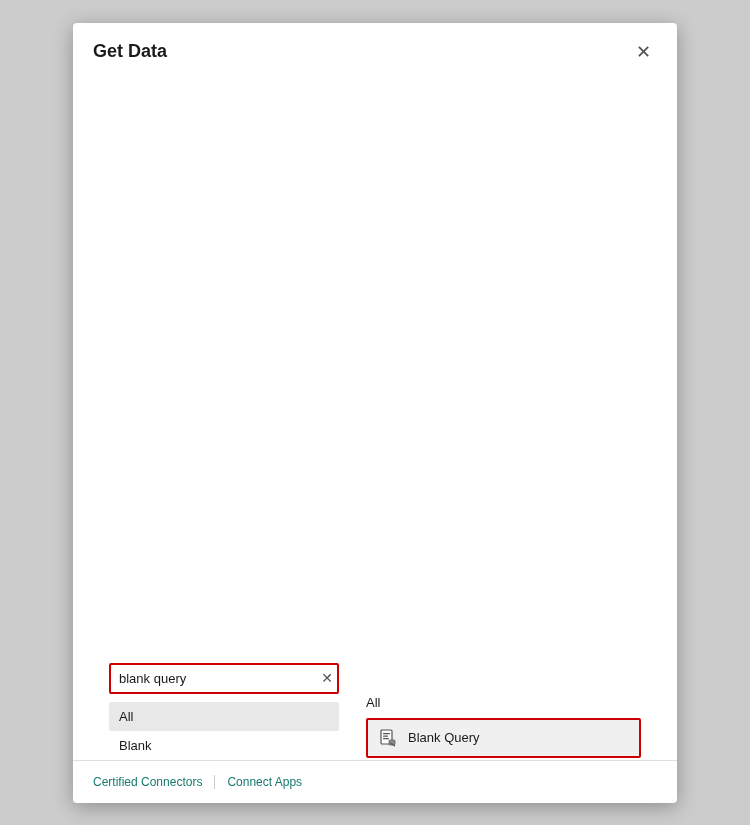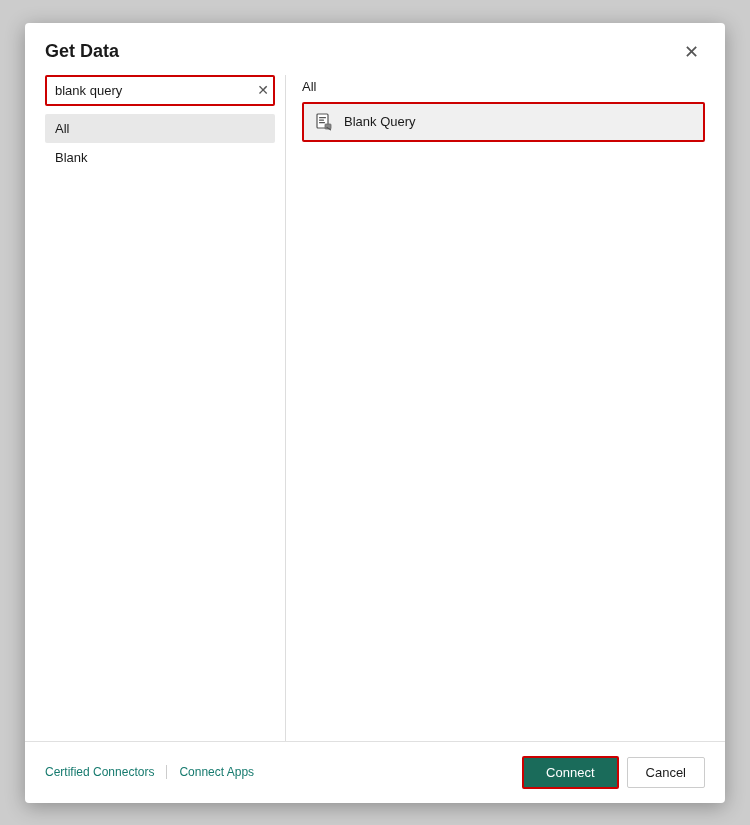--- a/index.html
+++ b/index.html
@@ -14,21 +14,21 @@
       display: flex;
       align-items: center;
       justify-content: center;
       width: 750px;
       height: 825px;
       overflow: hidden;
     }
 
     .dialog {
       background: #fff;
-      width: 700px;
+      width: 604px;
       height: 780px;
       border-radius: 4px;
       box-shadow: 0 4px 20px rgba(0,0,0,0.3);
       display: flex;
       flex-direction: column;
       position: relative;
     }
 
     .dialog-header {
       padding: 18px 20px 12px 20px;
@@ -52,22 +52,23 @@
       color: #555;
       padding: 2px 6px;
       border-radius: 2px;
       line-height: 1;
     }
 
     .dialog-body {
       display: flex;
       flex: 1;
       overflow: hidden;
-      padding: 0 20px;
+      padding: 0 36px;
       gap: 0;
+      align-items: flex-end;
     }
 
     .left-panel {
       width: 240px;
       min-width: 240px;
       display: flex;
       flex-direction: column;
       padding-right: 10px;
     }
 
@@ -286,19 +287,15 @@
 
   </div>
 
   <div class="dialog-footer">
     <div class="footer-links">
       <a class="footer-link">Certified Connectors</a>
       <div class="footer-divider"></div>
       <a class="footer-link">Connect Apps</a>
     </div>
 
-    <div class="footer-actions">
-      <button class="btn-connect">Connect</button>
-      <button class="btn-cancel">Cancel</button>
-    </div>
   </div>
 
 </div>
 
 </body></html>

